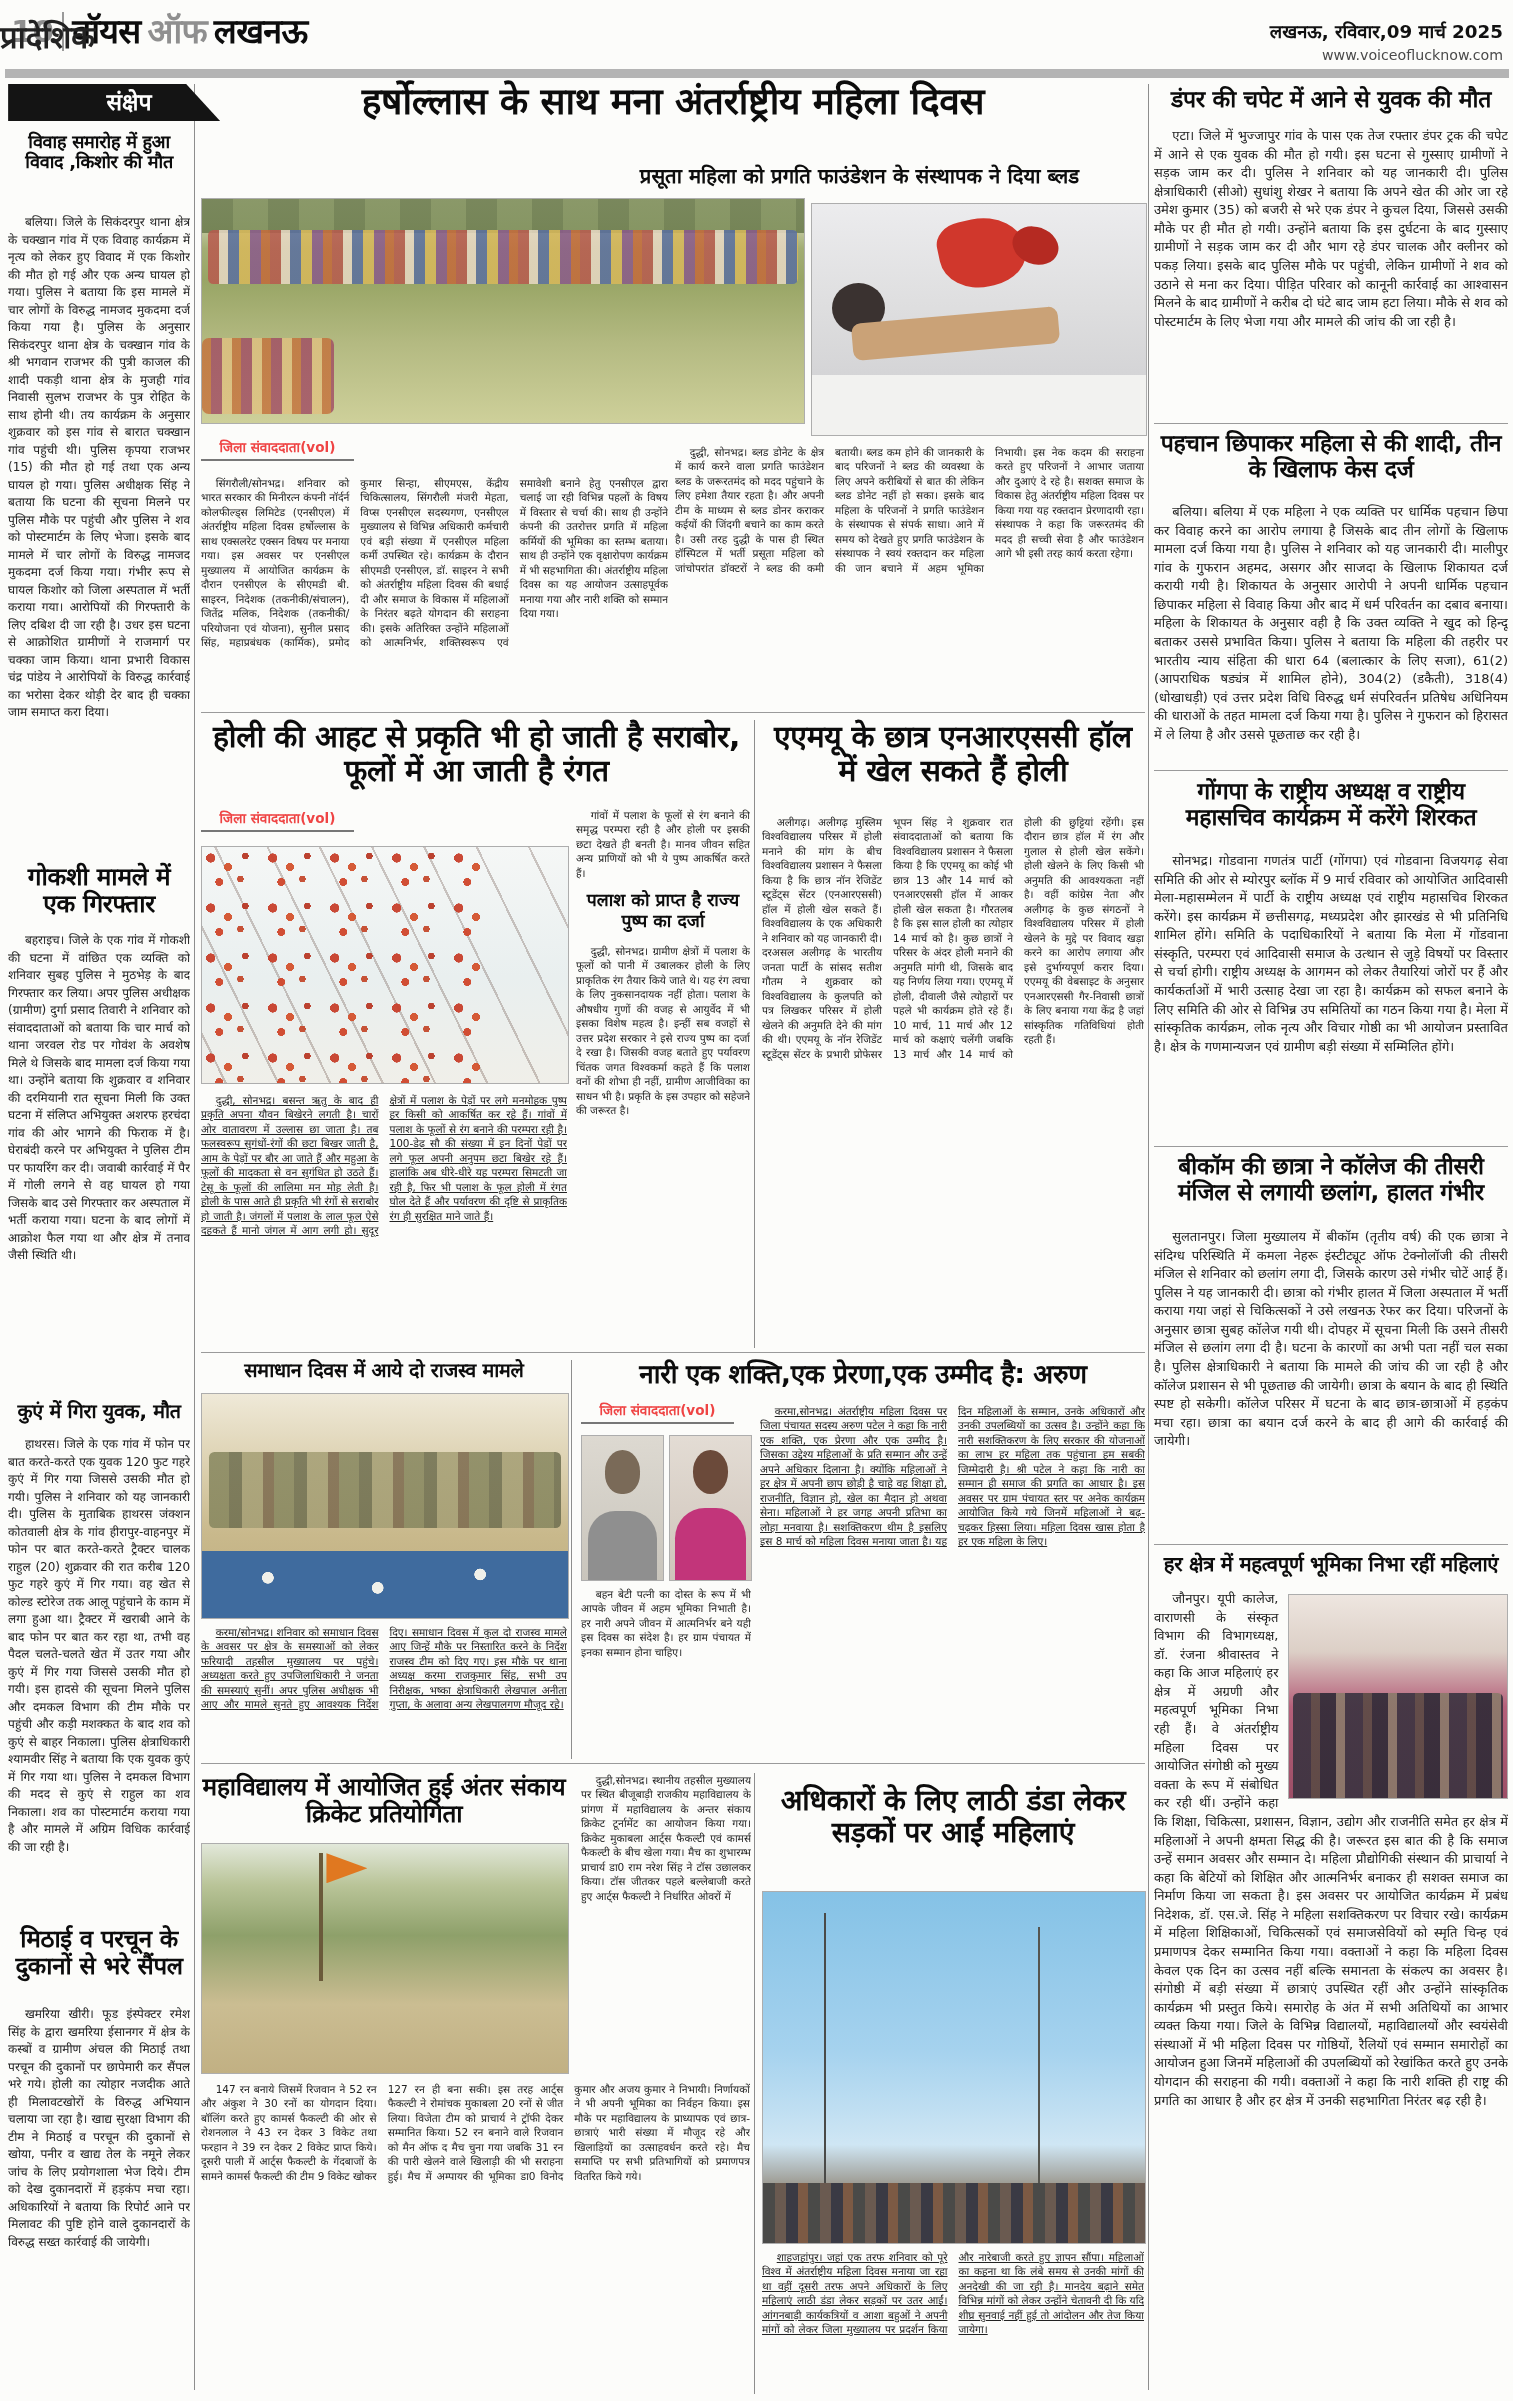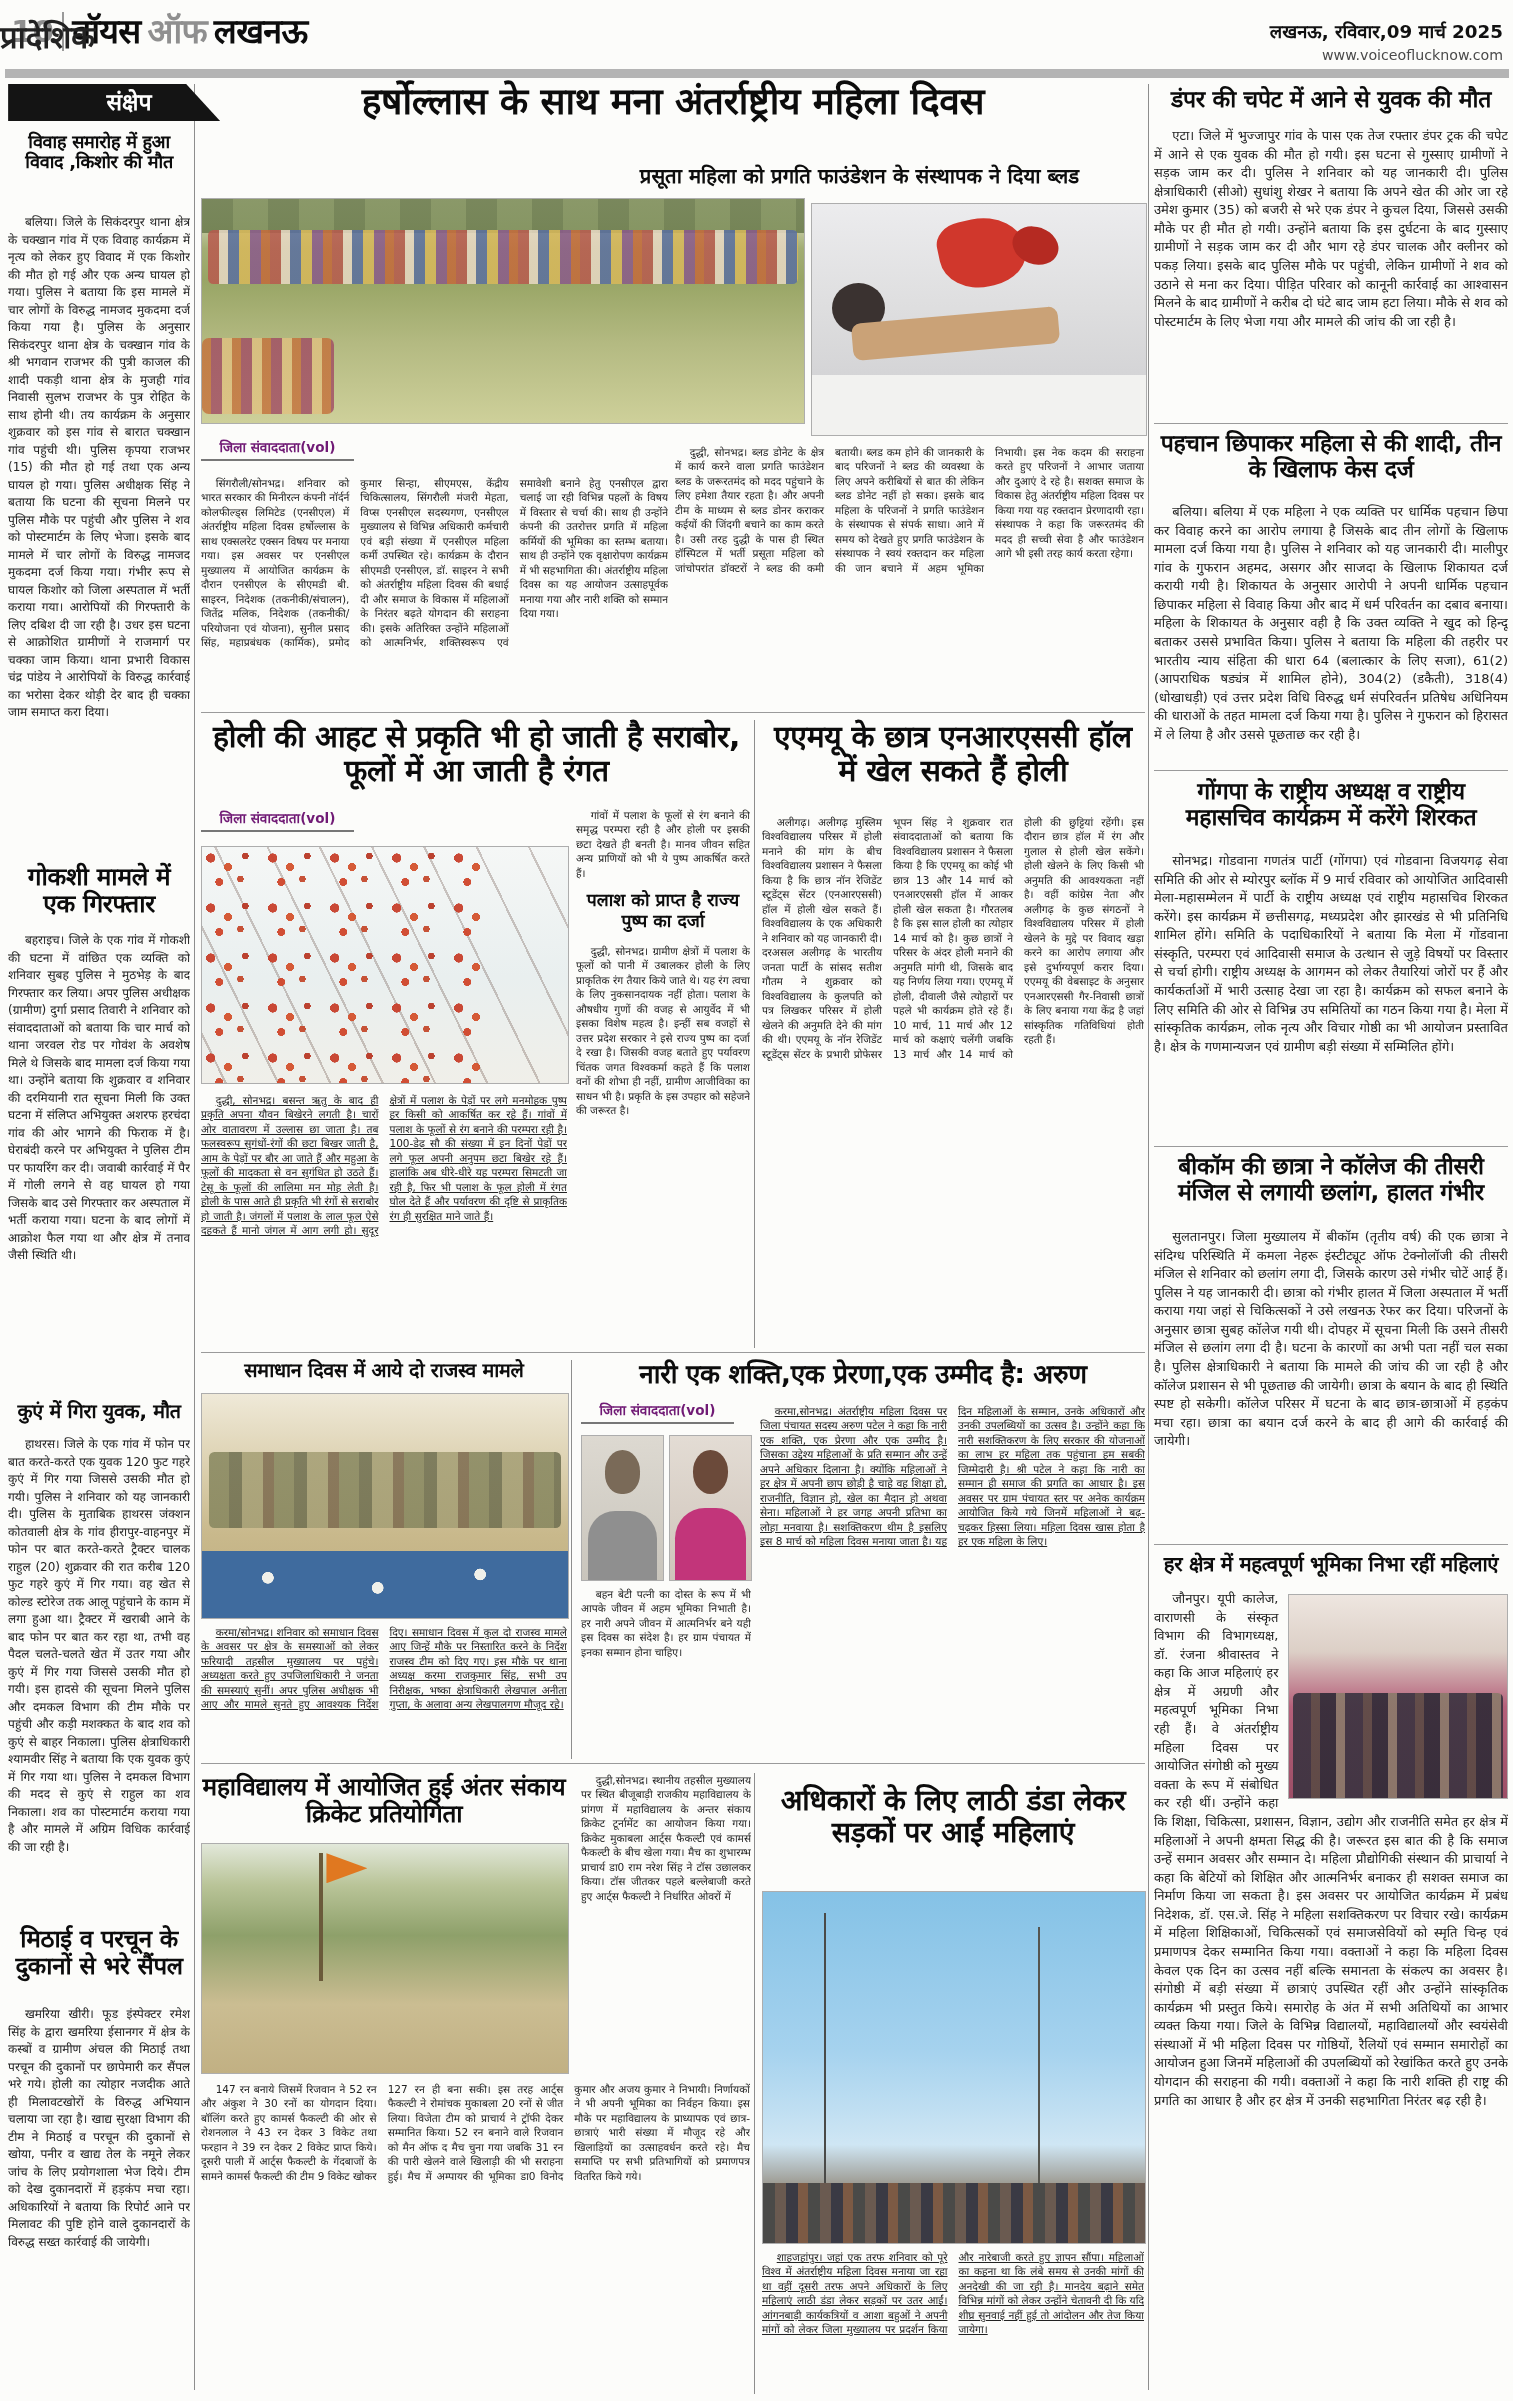--- a/index.html
+++ b/index.html
@@ -5,21 +5,21 @@
   html,body{margin:0;padding:0;background:#dedede;}
   #paper{position:relative;width:1514px;height:2401px;background:#fcfcfa;
     font-family:"DejaVu Sans","Liberation Sans",sans-serif;color:#1a1a1a;overflow:hidden;}
   .abs{position:absolute;text-align:center;}
   .hl{font-weight:800;color:#0c0c0c;line-height:1.12;letter-spacing:-0.3px;}
   .body-txt{font-size:10.5px;line-height:1.38;text-align:justify;overflow:hidden;color:#222;text-indent:1.4em;}
   .body-left{font-size:12px;line-height:1.46;}
   .body-lg{font-size:13px;line-height:1.43;}
   .cols2{column-count:2;column-gap:11px;text-decoration:underline;}
   .cols3{column-count:3;column-gap:11px;}
-  .byline{font-weight:700;font-size:13.6px;color:#701a75;border-bottom:2.7px double #777;padding-bottom:3.4px;display:block;}
+  .byline{font-weight:700;font-size:13.6px;color:#ef4444;border-bottom:2.7px double #777;padding-bottom:3.4px;display:block;}
   .vrule{width:1.4px;background:#8d8d8d;}
   .hrule{height:0.7px;background:#9a9a9a;}
   .photo{position:absolute;overflow:hidden;border:0.7px solid #adadad;}
   .ph-child{position:absolute;}
   
   #pagenum{font-size:31px;font-weight:800;color:#8f8f8f;border-right:2.7px solid #9a9a9a;padding-right:8.1px;line-height:39px;}
   #masthead{font-size:34px;font-weight:800;color:#0c0c0c;line-height:39px;letter-spacing:-0.7px;}
   #masthead .mid{color:#8f8f8f;padding:0 6.8px;}
   #sectionname{font-size:31px;font-weight:800;text-align:left;color:#222;}
   #dateline{font-size:18.3px;font-weight:700;text-align:right;color:#111;}

